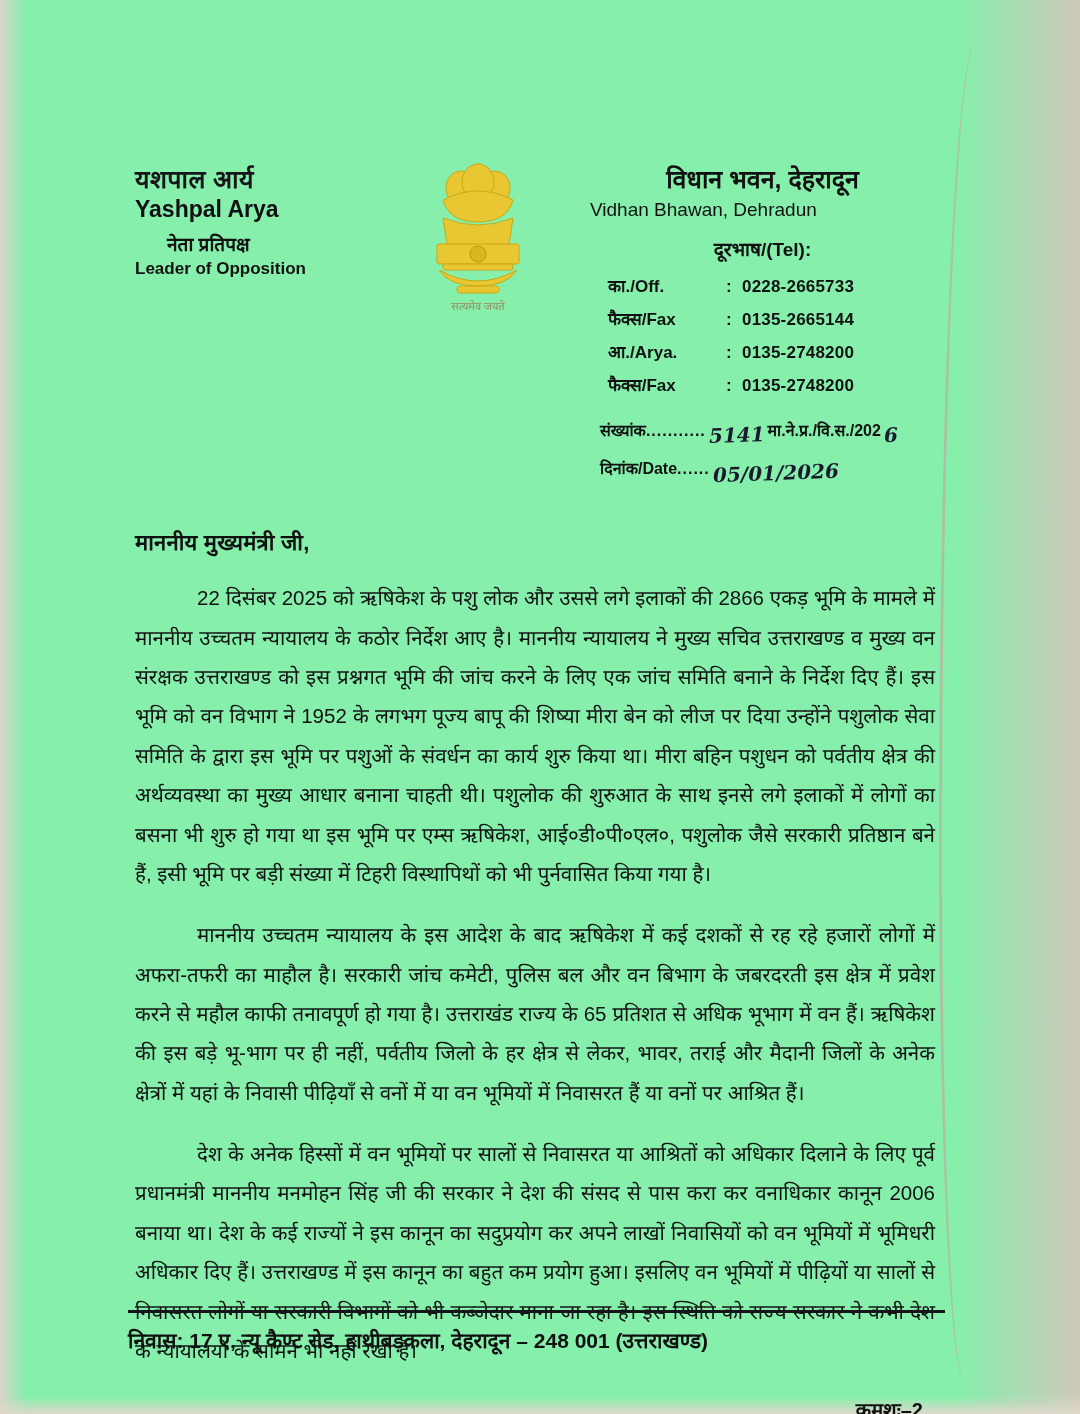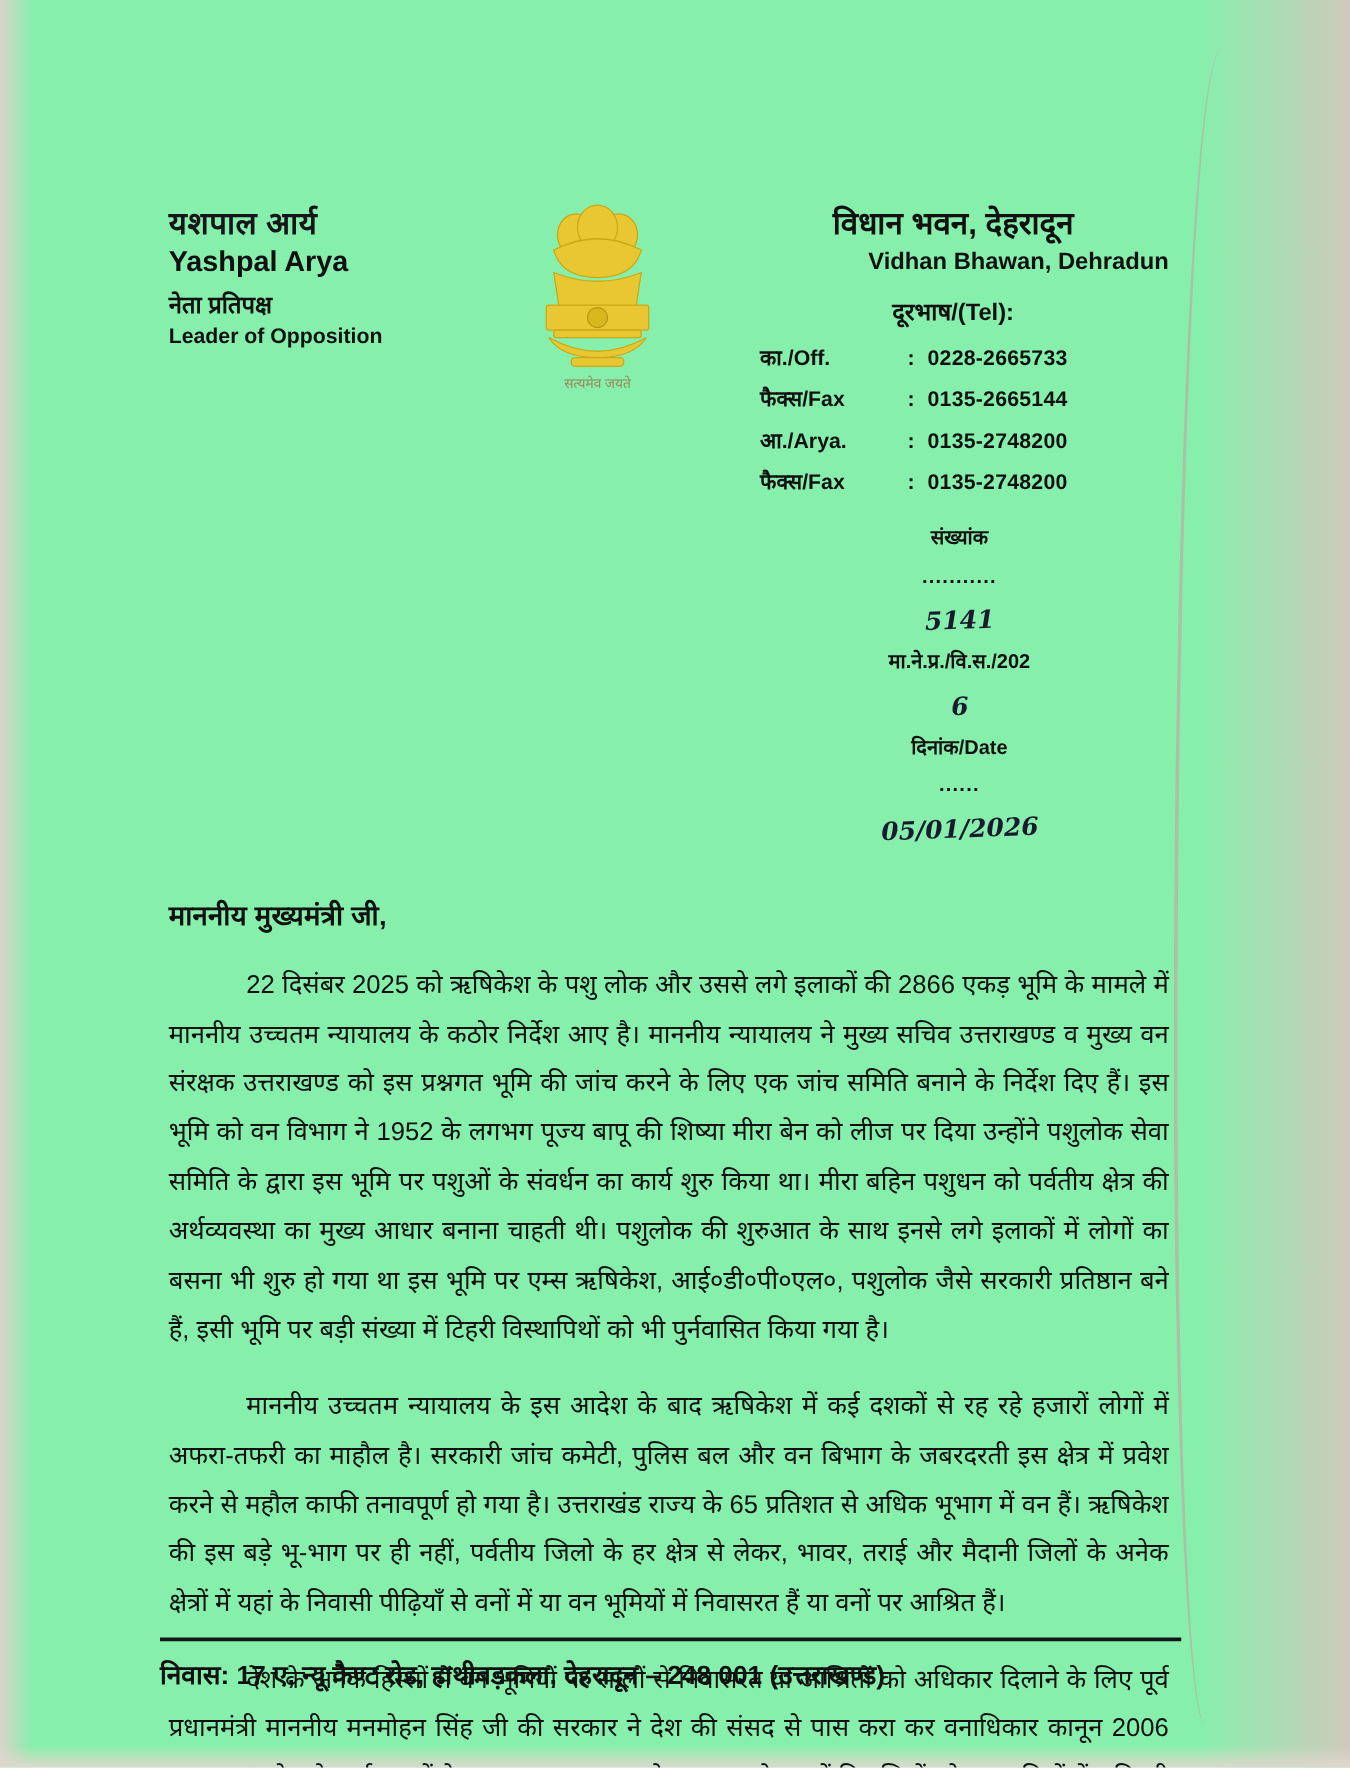--- a/index.html
+++ b/index.html
@@ -87,20 +87,21 @@
     font-size: 23px;
     font-weight: 700;
     line-height: 1.3;
     color: #101014;
   }
   .lh-left .desig-hi {
     font-size: 19px;
     font-weight: 600;
     margin-top: 8px;
     line-height: 1.3;
+    margin-left: 32px;
   }
   .lh-left .desig-en {
     font-size: 17px;
     font-weight: 700;
     line-height: 1.3;
   }
 
   .lh-emblem {
     width: 150px;
     display: flex;
@@ -113,22 +114,22 @@
     padding-top: 14px;
   }
   .lh-right .addr-hi {
     font-size: 25px;
     font-weight: 600;
     text-align: center;
     line-height: 1.25;
   }
   .lh-right .addr-en {
     font-size: 19px;
-    font-weight: 700;
-    text-align: right;
+    font-weight: 400;
+    text-align: left;
     line-height: 1.4;
     margin-top: 2px;
   }
   .lh-right .tel-label {
     font-size: 19px;
     font-weight: 700;
     text-align: center;
     margin-top: 12px;
   }
   .tel-table {
@@ -147,24 +148,23 @@
 
   .ref-block {
     margin-top: 14px;
     margin-left: 10px;
     font-size: 16px;
     font-weight: 700;
     position: relative;
   }
   .ref-line {
     display: flex;
-    align-items: center;
+    align-items: flex-start;
     white-space: nowrap;
     line-height: 1.9;
-    flex-direction: column;
   }
   .ref-line .printed { }
   .ref-line .dots { letter-spacing: 1px; }
   .hand {
     font-family: "DejaVu Serif", serif;
     font-style: italic;
     font-weight: 600;
     font-size: 20px;
     color: #1a1a2e;
     transform: rotate(-2deg);

